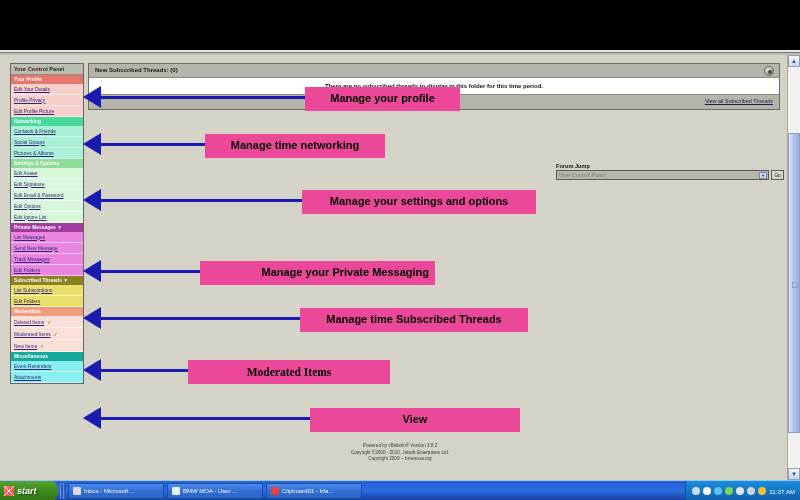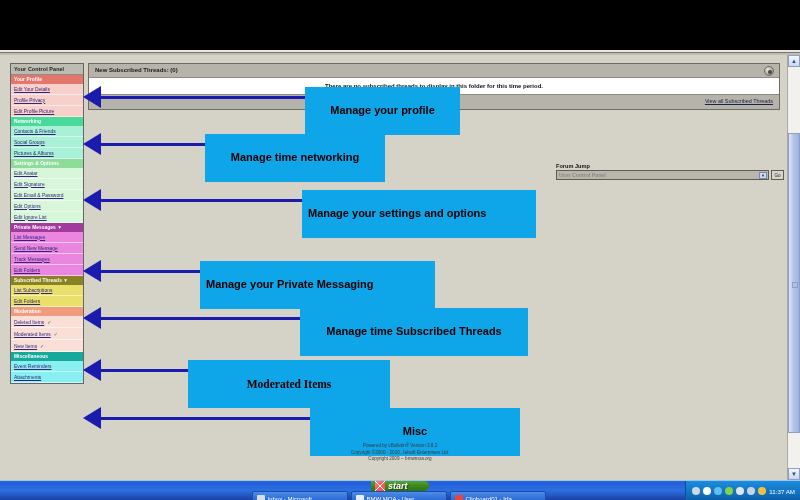--- a/index.html
+++ b/index.html
@@ -138,25 +138,25 @@
     background: #d7d5cc;
     border: 1px solid #5d5b53;
     font-size: 4.6px;
     color: #222;
     display:flex; align-items:center; justify-content:center;
   }
 
   
   .callout { position:absolute; }
   .callout .hl {
-    background: #0ea5e9;
+    background: #ec4899;
     color: #000;
     font-weight: bold;
     white-space: nowrap;
-    padding: 17px 6px;
+    padding: 5px 6px;
     display: inline-block;
     line-height: 1.25;
   }
   .arrow-line { position:absolute; height:3px; background:#1b1bb0; }
   .arrow-head {
     position:absolute;
     width:0; height:0;
     border-top: 11px solid transparent;
     border-bottom: 11px solid transparent;
     border-right: 18px solid #1b1bb0;
@@ -191,21 +191,21 @@
     background: linear-gradient(90deg,#dfe7f8 0%,#b4c4e8 45%,#9fb3e0 100%);
     border:1px solid #8da0c4;
   }
   #sb-grip { position:absolute; left:3px; top:148px; width:6px; height:6px; border:1px solid #8da0c4; }
 
   
   #taskbar {
     position:absolute; left:0; bottom:0; width:800px; height:20px;
     background: linear-gradient(180deg,#3a6ea5 0%,#245edb 8%,#2b6fe0 50%,#1941a5 100%);
     border-top: 1px solid #96c5f7;
-    display:flex; align-items:center;flex-direction:column;
+    display:flex; align-items:center;
   }
   #start-btn {
     height:20px; width:58px;
     background: linear-gradient(180deg,#58a231 0%,#3d8b1d 45%,#2f7512 100%);
     border-radius: 0 8px 8px 0;
     display:flex; align-items:center; gap:3px;
     padding-left:4px;
     color:#fff; font-weight:bold; font-style:italic; font-size:9px;
     text-shadow: 1px 1px 1px rgba(0,0,0,.5);
   }
@@ -321,41 +321,41 @@
           <div class="hl" style="position: absolute; left: 305px; top: 32px; width: 155px; font-size: 11px; text-align: center;">Manage your profile</div>
         </div>
         <div class="callout" style="left: 0px; top: 0px;">
           <div class="arrow-head" style="left: 83px; top: 78px;"></div>
           <div class="arrow-line" style="left: 100px; top: 88px; width: 105px;"></div>
           <div class="hl" style="position: absolute; left: 205px; top: 79px; width: 180px; font-size: 11px; text-align: center;">Manage time networking</div>
         </div>
         <div class="callout" style="left: 0px; top: 0px;">
           <div class="arrow-head" style="left: 83px; top: 134px;"></div>
           <div class="arrow-line" style="left: 100px; top: 144px; width: 202px;"></div>
-          <div class="hl" style="position: absolute; left: 302px; top: 135px; width: 234px; font-size: 11px; text-align: left;">Manage your settings and options</div>
+          <div class="hl" style="position: absolute; left: 302px; top: 135px; width: 234px; font-size: 11px; text-align: center;">Manage your settings and options</div>
         </div>
         <div class="callout" style="left: 0px; top: 0px;">
           <div class="arrow-head" style="left: 83px; top: 205px;"></div>
           <div class="arrow-line" style="left: 100px; top: 215px; width: 100px;"></div>
-          <div class="hl" style="position: absolute; left: 200px; top: 206px; width: 235px; font-size: 11px; text-align: left;">Manage your Private Messaging</div>
+          <div class="hl" style="position: absolute; left: 200px; top: 206px; width: 235px; font-size: 11px; text-align: right;">Manage your Private Messaging</div>
         </div>
         <div class="callout" style="left: 0px; top: 0px;">
           <div class="arrow-head" style="left: 83px; top: 252px;"></div>
           <div class="arrow-line" style="left: 100px; top: 262px; width: 200px;"></div>
           <div class="hl" style="position: absolute; left: 300px; top: 253px; width: 228px; font-size: 11px; text-align: center;">Manage time Subscribed Threads</div>
         </div>
         <div class="callout" style="left: 0px; top: 0px;">
           <div class="arrow-head" style="left: 83px; top: 304px;"></div>
           <div class="arrow-line" style="left: 100px; top: 314px; width: 88px;"></div>
           <div class="hl" style="position: absolute; left: 188px; top: 305px; width: 202px; font-size: 11.5px; text-align: center; font-family: &quot;Liberation Serif&quot;, serif;">Moderated Items</div>
         </div>
         <div class="callout" style="left: 0px; top: 0px;">
           <div class="arrow-head" style="left: 83px; top: 352px;"></div>
           <div class="arrow-line" style="left: 100px; top: 362px; width: 210px;"></div>
-          <div class="hl" style="position: absolute; left: 310px; top: 353px; width: 210px; font-size: 11px; text-align: center;">Misc</div>
+          <div class="hl" style="position: absolute; left: 310px; top: 353px; width: 210px; font-size: 11px; text-align: center;">View</div>
         </div>
       </div>
 
     <div id="copyright">
       <div>Powered by vBulletin® Version 3.8.2</div>
       <div>Copyright ©2000 - 2010, Jelsoft Enterprises Ltd.</div>
       <div>Copyright 2009 -- bmwmoa.org</div>
     </div>
   </div>
 

